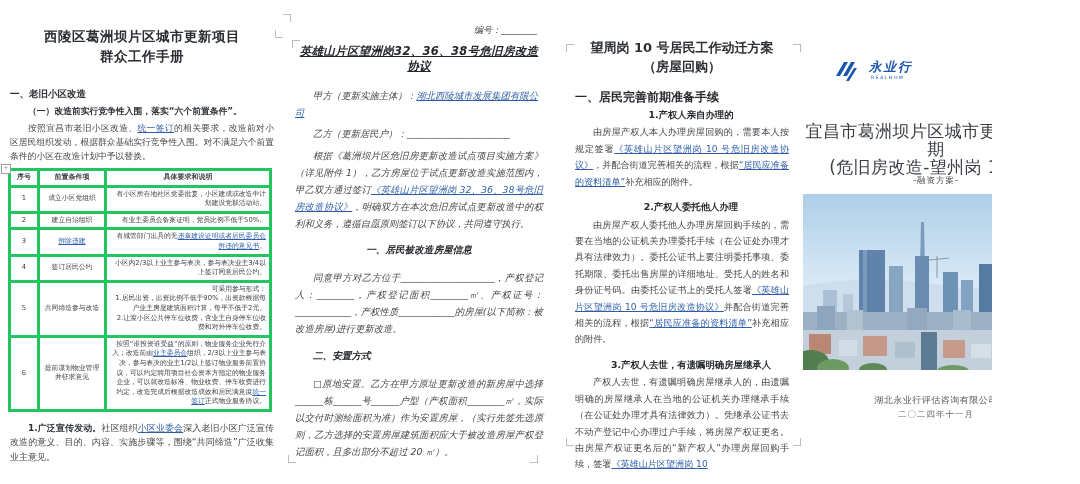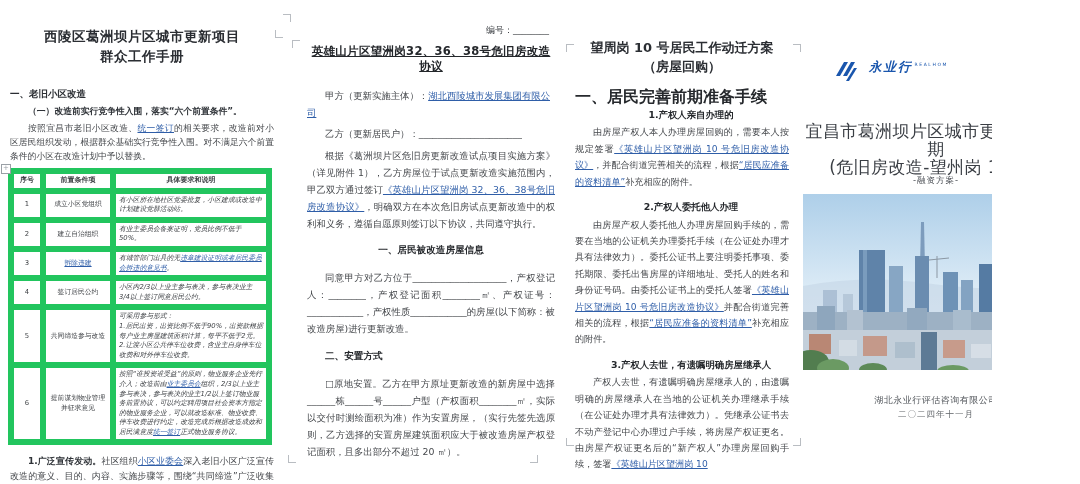--- a/index.html
+++ b/index.html
@@ -9,52 +9,52 @@
 
   
   #page1{left:0;width:284px;padding:0 10px 0 10px;}
   .p1-title{margin-top:26px;text-align:center;font-size:13.5px;font-weight:bold;
             line-height:20px;color:#2b2e33;letter-spacing:.5px;}
   .p1-h{margin-top:22px;font-size:9.5px;font-weight:bold;color:#2b2e33;}
   .p1-para{margin:3px 0 0 0;font-size:8.8px;line-height:14px;text-align:justify;text-indent:18px;}
   .p1-para.bold{font-weight:bold;color:#2f3338;}
   table.pre{border-collapse:collapse;margin:5px 0 0 -2px;width:264px;font-size:6.8px;
             line-height:9.6px;color:#3f4246;}
-  table.pre th,table.pre td{border:6px solid #22c55e;padding:2px 3px;}
+  table.pre th,table.pre td{border:3px solid #22c55e;padding:2px 3px;}
   table.pre th{font-weight:bold;text-align:center;font-size:7px;}
   td.c-num{text-align:center;width:20px;}
   td.c-item{text-align:center;width:58px;}
-  td.c-desc{text-align:left;white-space:pre-line;font-style:italic;}
+  td.c-desc{text-align:right;white-space:pre-line;}
   .p1-bottom{margin-top:9px;font-size:9px;line-height:14.5px;text-align:justify;text-indent:18px;}
   .seg-link{color:#2f5ea8;text-decoration:underline;}
   .seg-b{font-weight:bold;color:#2f3338;}
   .tbl-handle{position:absolute;left:1px;top:164px;width:8px;height:8px;border:1px solid #9aa0a6;
               font-size:7px;line-height:7px;text-align:center;color:#9aa0a6;background:#fff;}
 
   
-  #page2{left:292px;width:278px;padding:0 15px;}
+  #page2{left:280px;width:278px;padding:0 15px;font-style:italic;}
   .p2-no{margin-top:24px;text-align:right;font-size:9px;color:#3f4246;padding-right:6px;}
   .p2-title{margin-top:7px;text-align:center;font-size:11.5px;font-weight:bold;color:#24272b;
             text-decoration:underline;letter-spacing:.3px;}
   .p2-line{margin-top:13px;font-size:9.4px;line-height:17px;text-indent:18px;}
   .p2-para{margin-top:11px;font-size:9.4px;line-height:17px;text-align:justify;text-indent:18px;}
   .p2-hh{margin-top:2px;font-size:9.6px;font-weight:bold;color:#26292d;line-height:17px;text-indent:18px;}
 
   
   #page3{left:562px;width:240px;padding:0 13px;}
   .p3-title{margin-top:38px;text-align:center;font-size:13px;font-weight:bold;line-height:19px;color:#2b2e33;}
-  .p3-h{margin-top:13px;font-size:16px;font-weight:bold;color:#26292d;line-height:16px;}
+  .p3-h{margin-top:13px;font-size:12px;font-weight:bold;color:#26292d;line-height:16px;}
   .p3-s{margin-top:2px;font-size:9.4px;font-weight:bold;color:#26292d;line-height:16.4px;text-indent:18px;text-align:center;}
   .p3-para{margin-top:1px;font-size:9.1px;line-height:16.4px;text-align:justify;text-indent:18px;}
 
   
   #page4{left:802px;width:278px;}
   .logo{position:absolute;left:32px;top:60px;display:flex;align-items:flex-start;}
   .logo-mark{width:30px;height:22px;}
-  .logo-txt{margin-left:5px;display:flex;flex-direction:row;}
+  .logo-txt{margin-left:5px;display:flex;flex-direction:column;}
   .logo-cn{font-size:12.5px;font-weight:bold;color:#1a56ad;font-style:italic;letter-spacing:2px;line-height:13px;}
   .logo-en{font-size:4.5px;color:#1a56ad;letter-spacing:1.6px;margin-top:2px;margin-left:2px;}
   .p4-title{position:absolute;top:122px;left:0;right:10px;text-align:center;font-size:17px;
             line-height:18px;color:#3a3e44;letter-spacing:.4px;}
   .p4-sub{position:absolute;top:175px;left:0;right:10px;text-align:center;font-size:8.5px;color:#4a4e54;letter-spacing:1px;}
   .cursor-bar{display:inline-block;width:1.5px;height:11px;background:#444;vertical-align:-1px;margin-left:1px;}
   .photo{position:absolute;left:1px;top:194px;width:262px;height:176px;overflow:hidden;}
   .p4-company{position:absolute;top:394px;left:0;right:10px;text-align:center;font-size:9px;color:#53575c;letter-spacing:.5px;}
   .p4-date{position:absolute;top:409px;left:0;right:10px;text-align:center;font-size:8.5px;color:#606468;letter-spacing:1px;}
 

